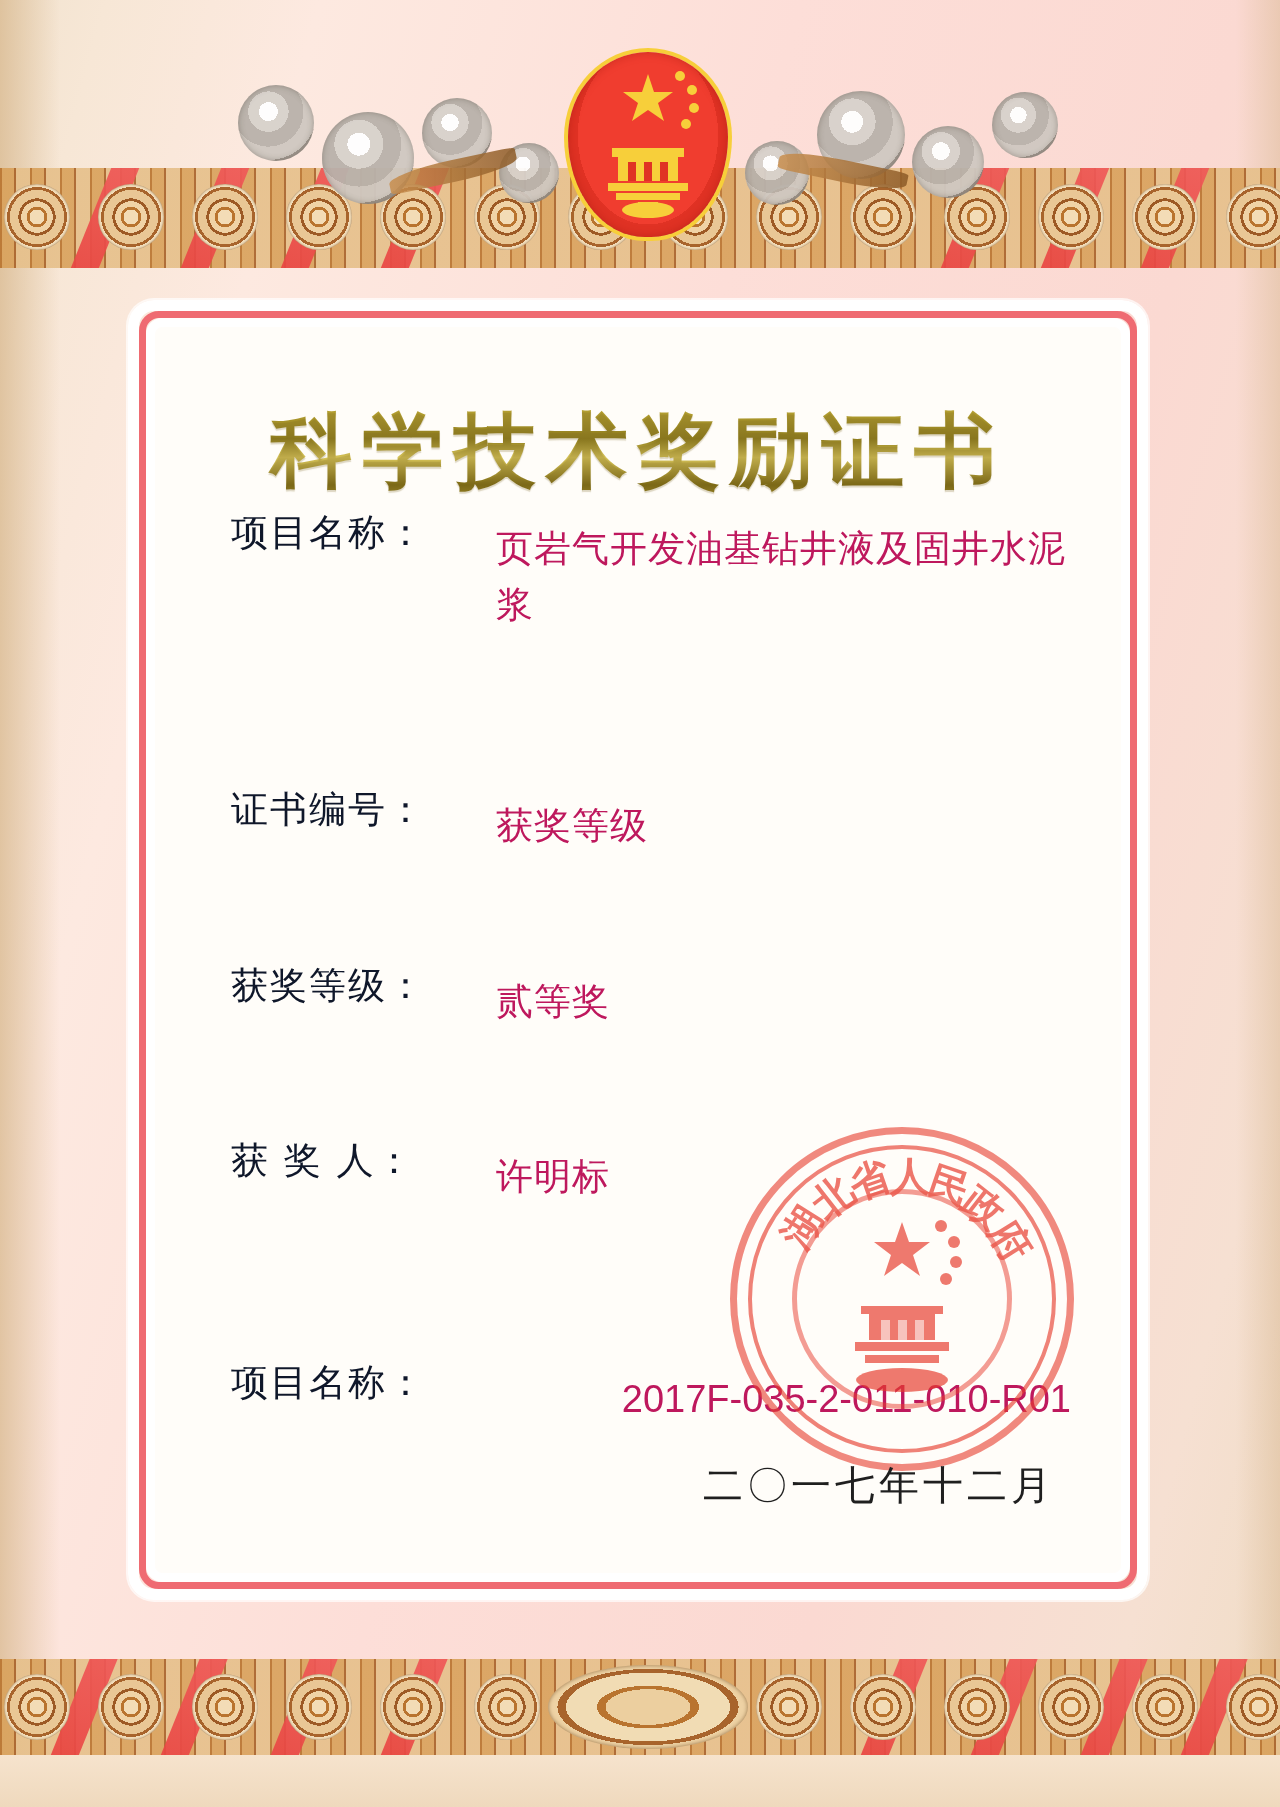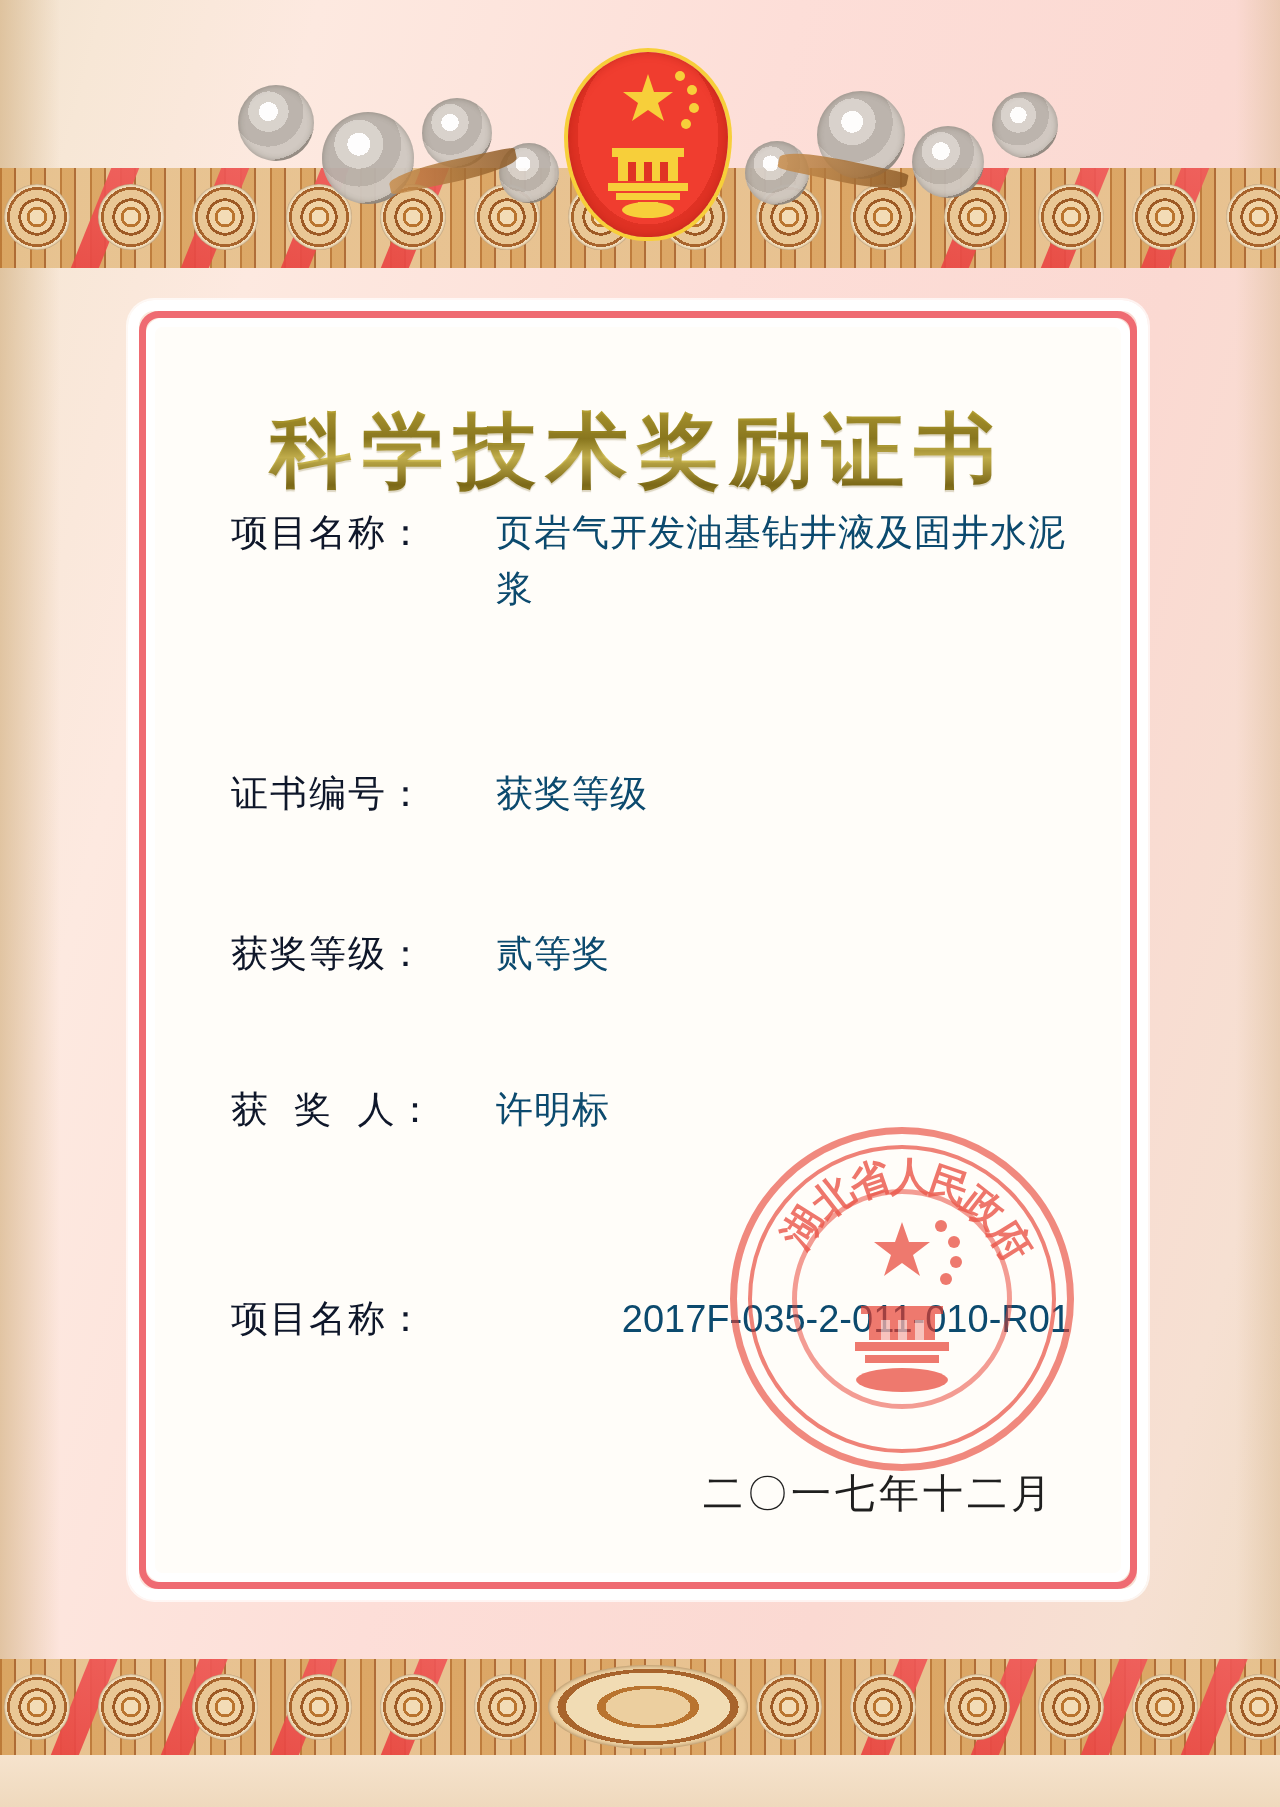--- a/index.html
+++ b/index.html
@@ -205,29 +205,30 @@
     flex: 0 0 265px;
     font-size: 37px;
     color: #0f172a;
     letter-spacing: 2px;
     line-height: 1.5;
     white-space: pre;
   }
   .field-value {
     flex: 1;
     font-size: 37px;
-    color: #0c4a6e;
+    color: #be185d;
     line-height: 1.5;
     letter-spacing: 1px;
+    margin-top: 16px;
   }
   .row-project .field-value { max-width: 610px; }
   .row-project { margin-bottom: 150px; }
   .row-category { margin-bottom: 104px; }
   .row-grade { margin-bottom: 104px; }
-  .row-winner { margin-bottom: 150px; font-family: Liberation Mono, monospace; }
+  .row-winner { margin-bottom: 150px; }
   .cert-no-value {
     font-family: "Liberation Sans", sans-serif;
     font-size: 38px;
     letter-spacing: 0px;
     text-align: right;
   }
 
   
   .seal {
     position: absolute;
@@ -262,21 +263,21 @@
     font-weight: 700;
     color: rgba(230,60,45,.82);
     transform-origin: 0 0;
     white-space: nowrap;
   }
 
   
   .date-line {
     position: absolute;
     right: 66px;
-    bottom: 52px;
+    bottom: 60px;
     font-size: 40px;
     letter-spacing: 4px;
     color: #1f1f1f;
   }
 
   
   .bottom-band {
     position: absolute;
     left: 0; right: 0;
     bottom: 52px;

